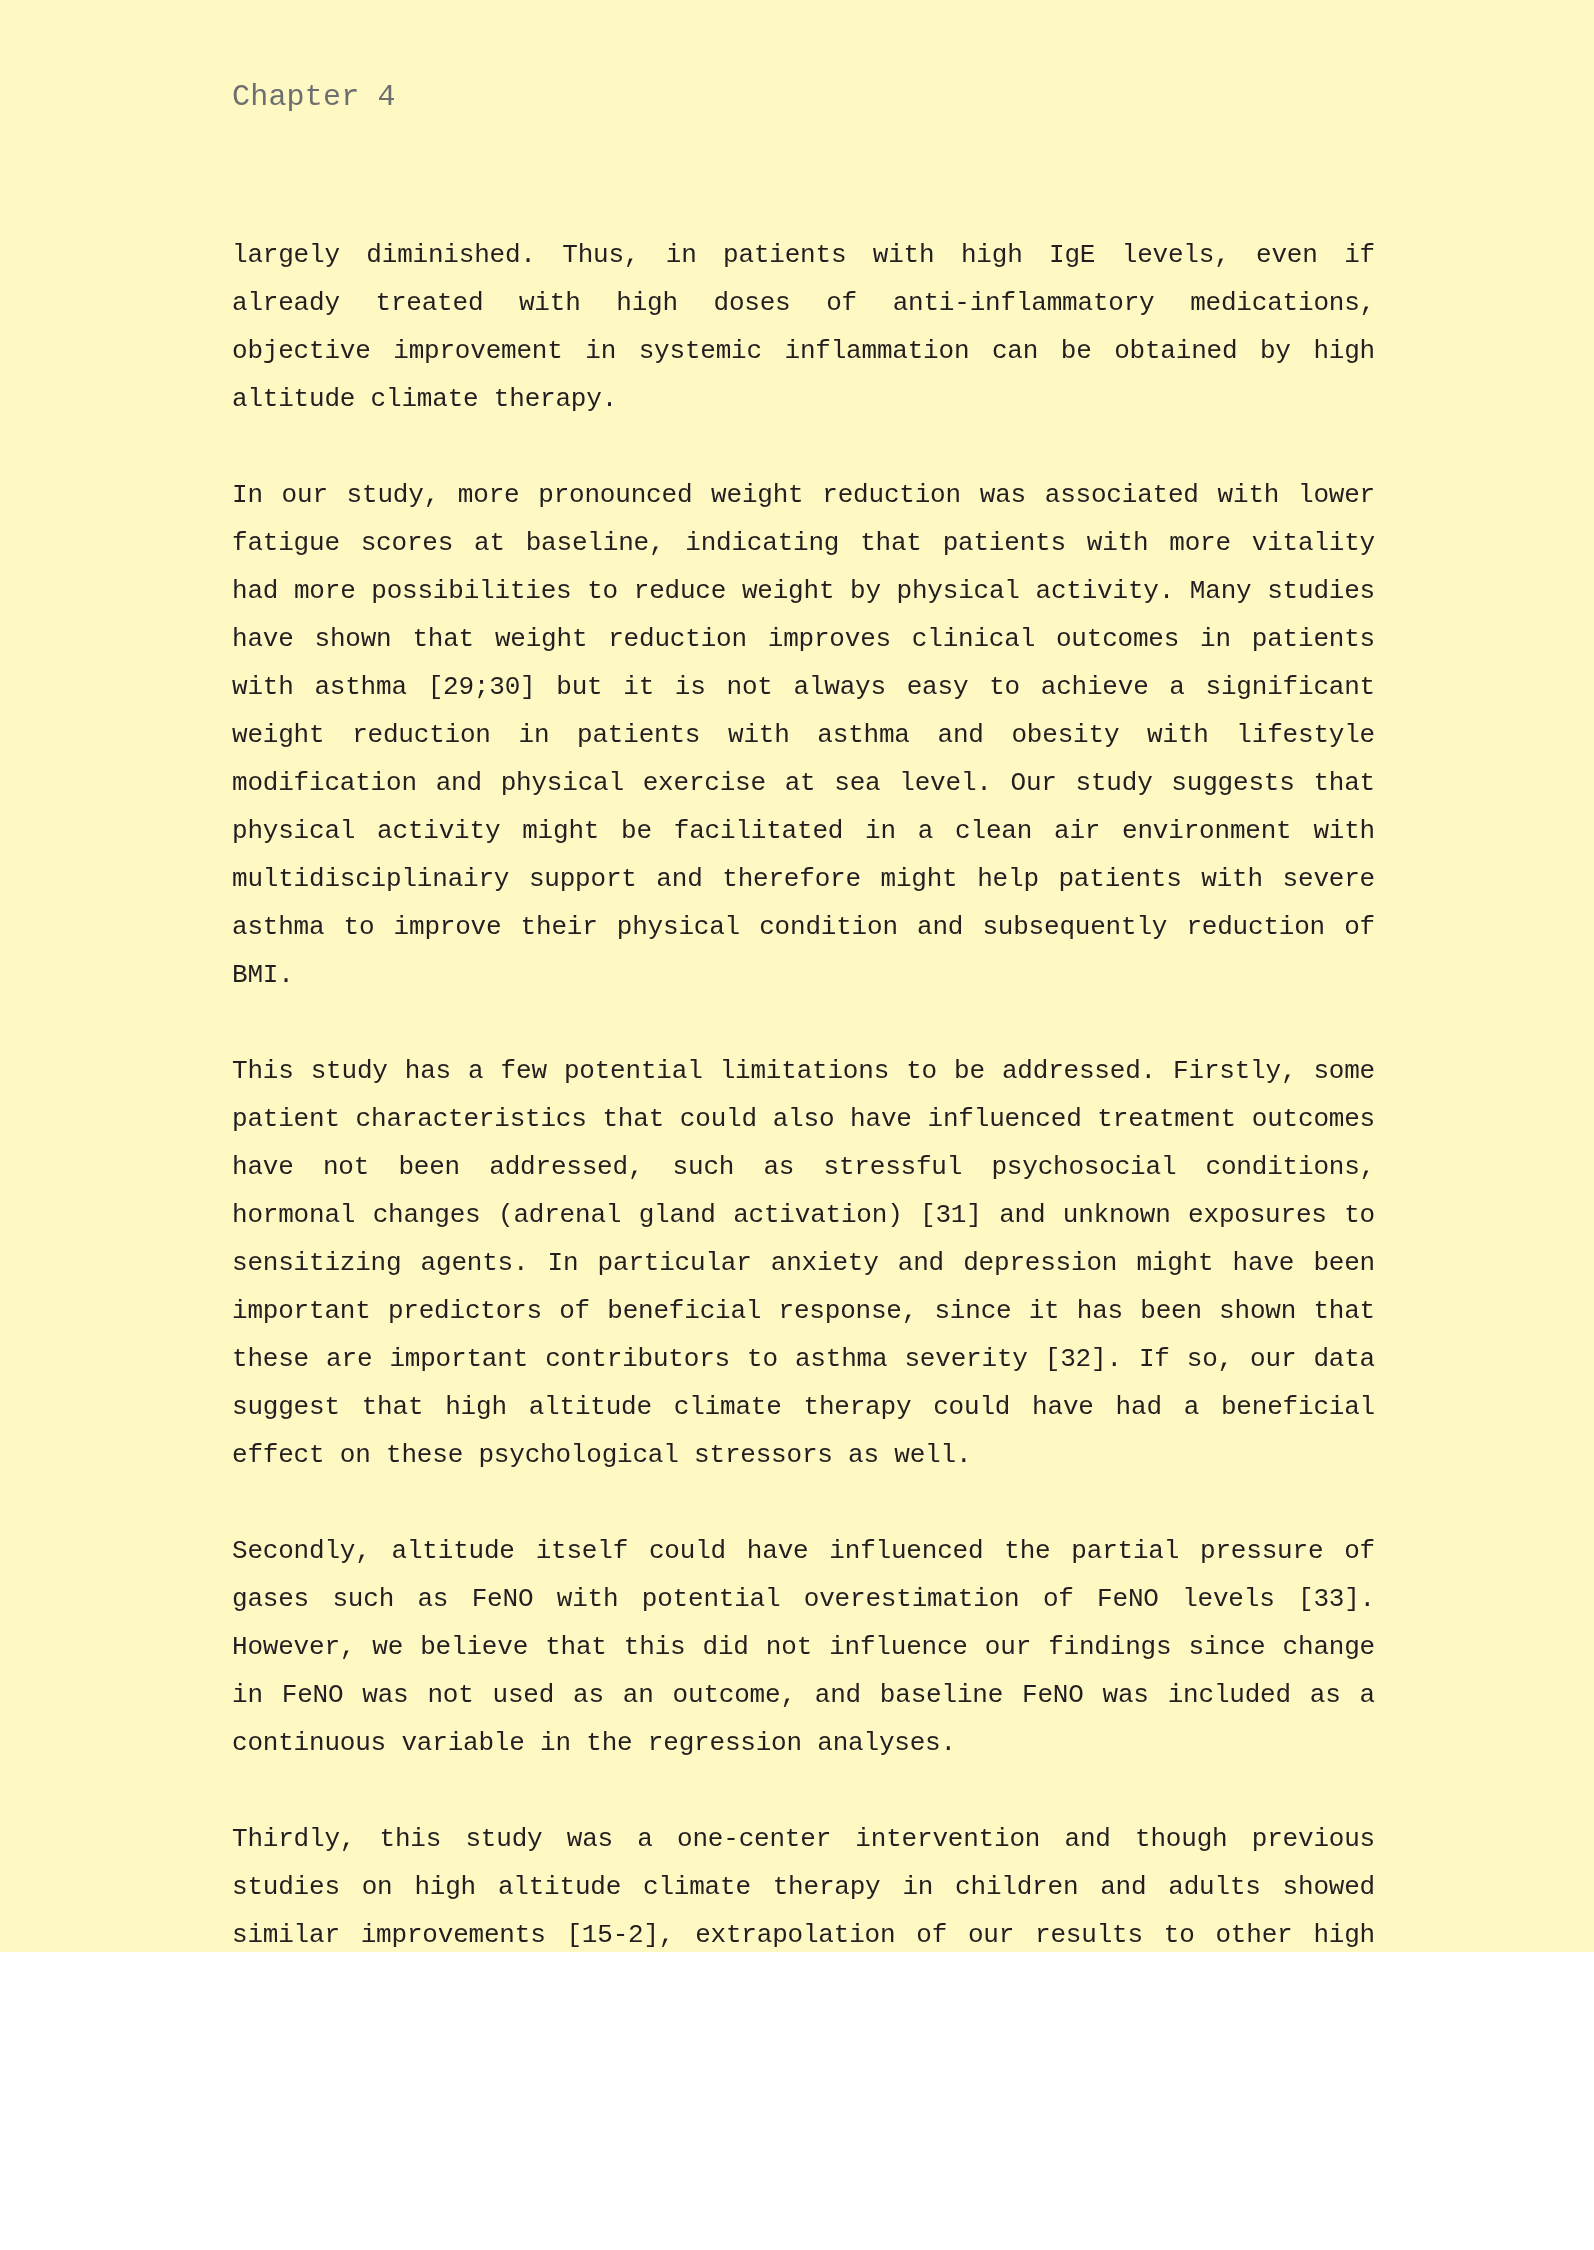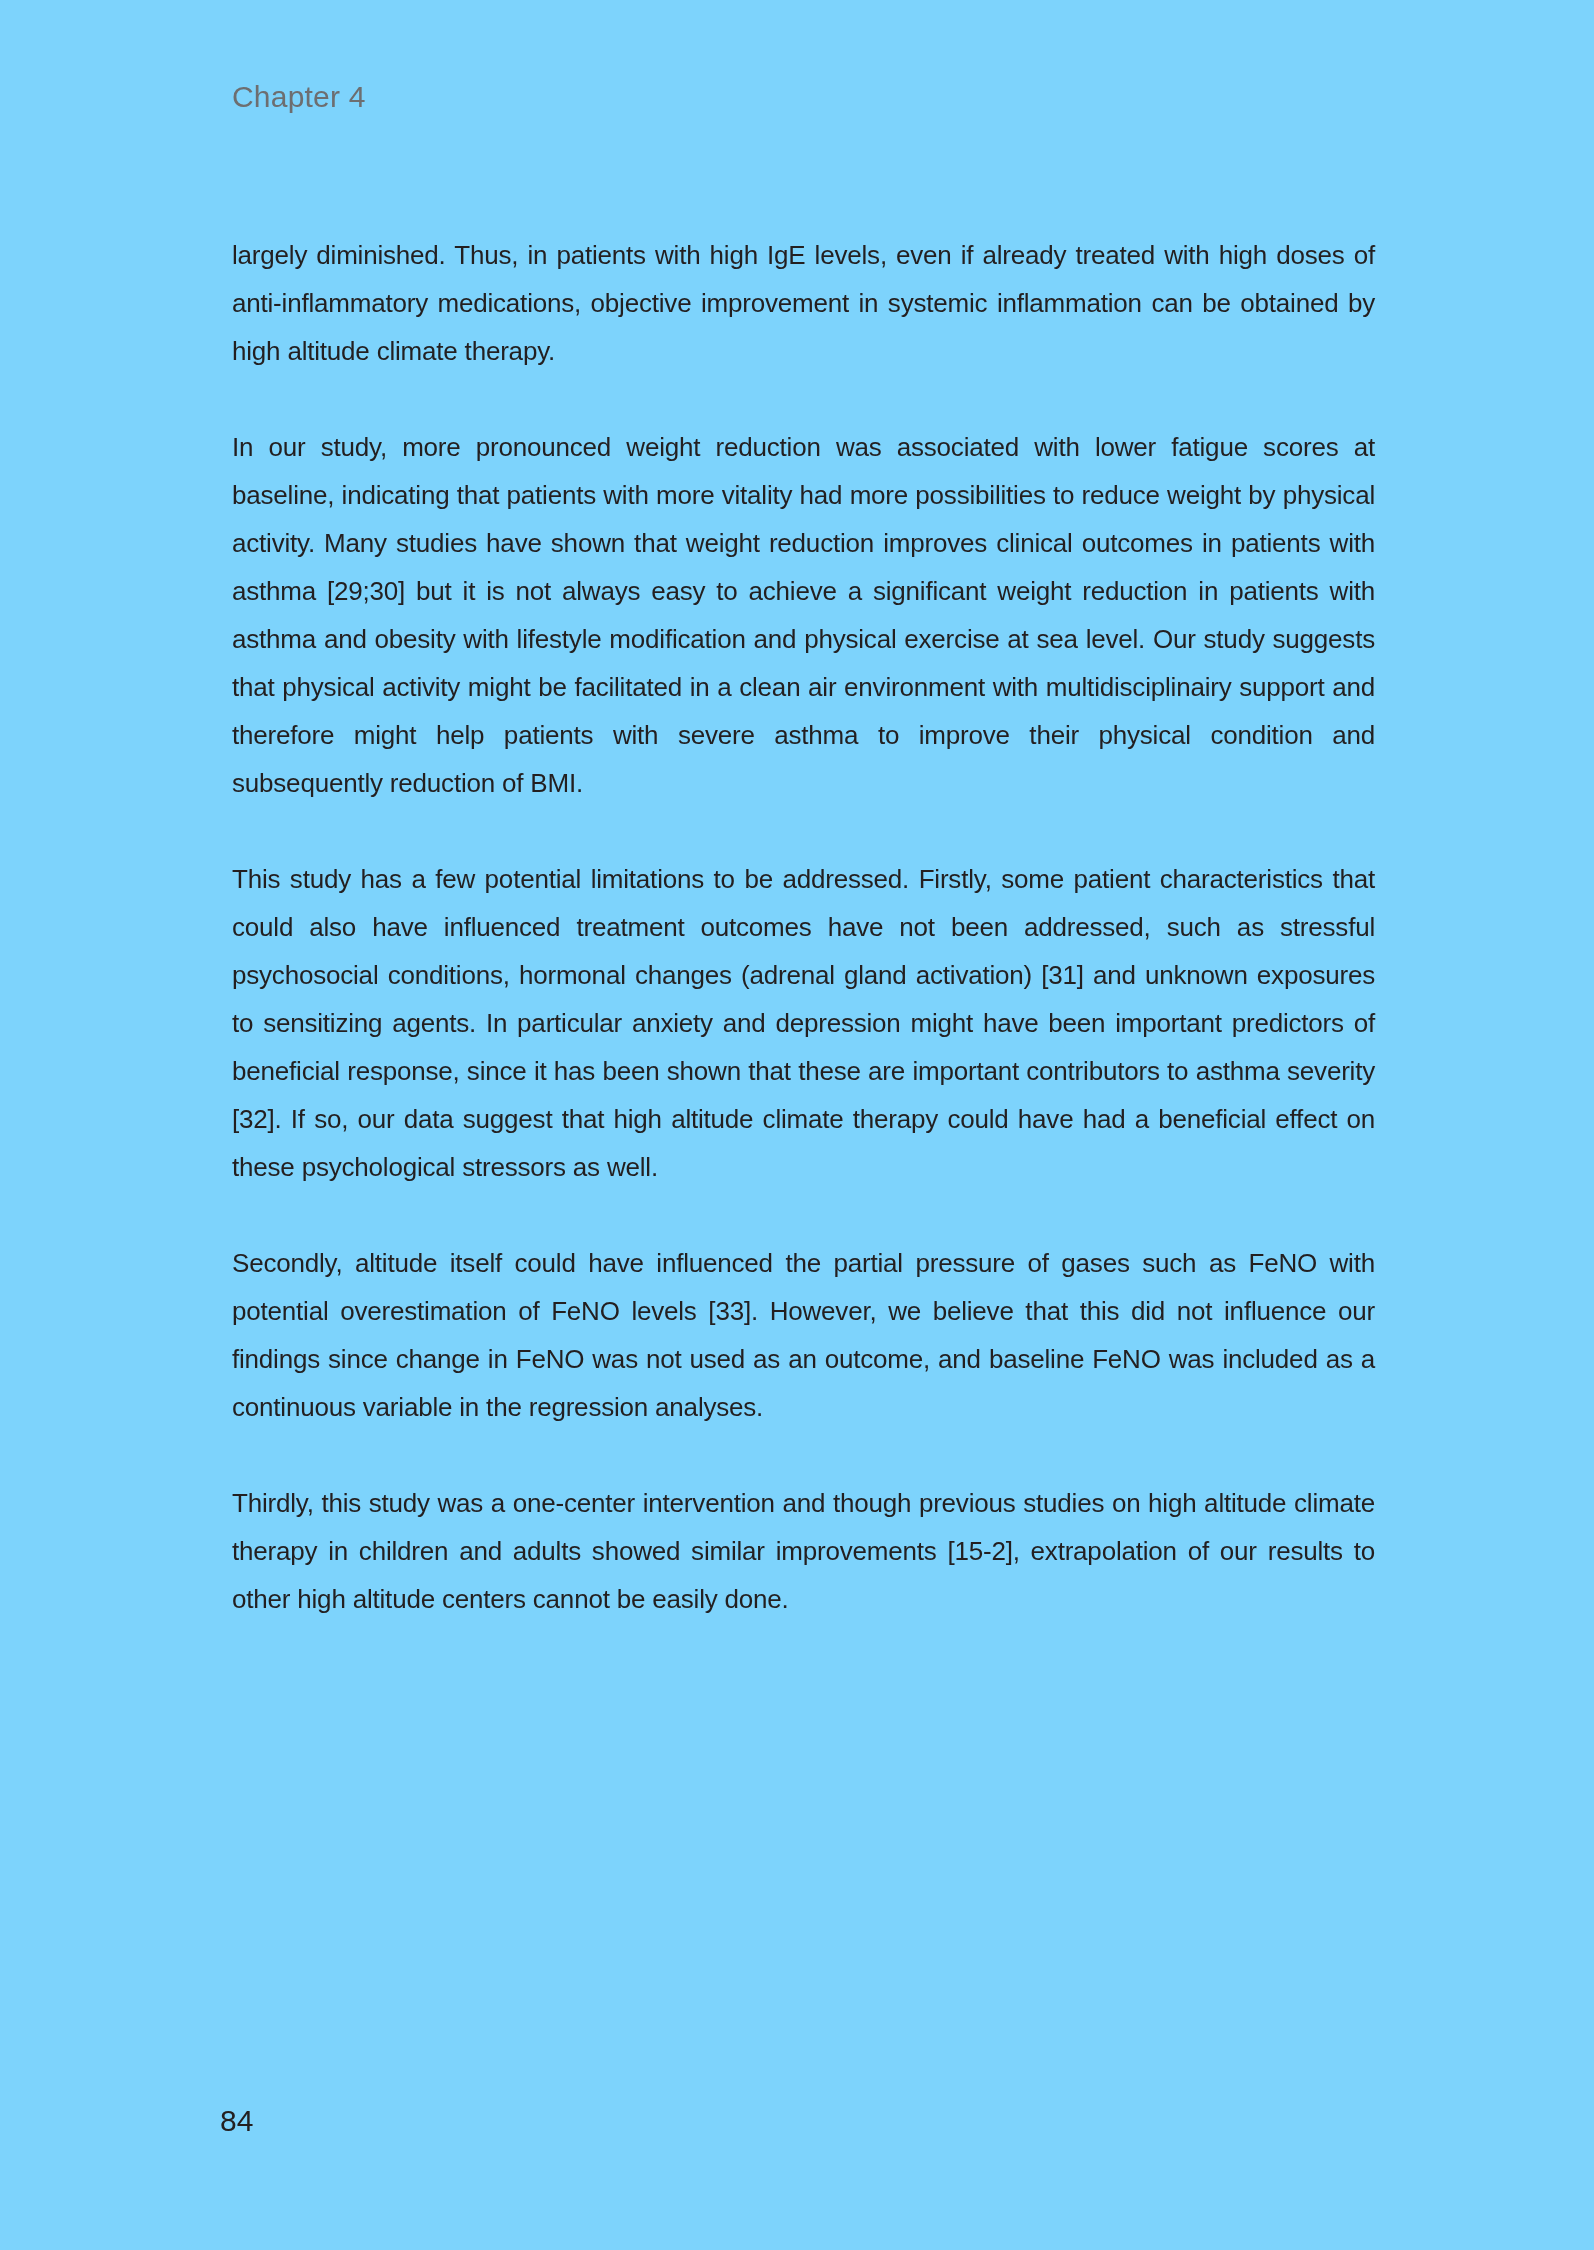--- a/index.html
+++ b/index.html
@@ -3,23 +3,23 @@
 <meta charset="utf-8">
 <style>
   html, body {
     margin: 0;
     padding: 0;
     background: #ffffff;
   }
   .page {
     position: relative;
     width: 1594px;
-    height: 2250px;
-    background: #7dd3fc;
-    font-family: Liberation Sans, sans-serif;
+    height: 1952px;
+    background: #fef9c3;
+    font-family: Liberation Mono, monospace;
     color: #231f20;
     overflow: hidden;
   }
   .chapter-header {
     position: absolute;
     left: 232px;
     top: 82px;
     font-size: 30px;
     line-height: 1;
     color: #6d6e70;

